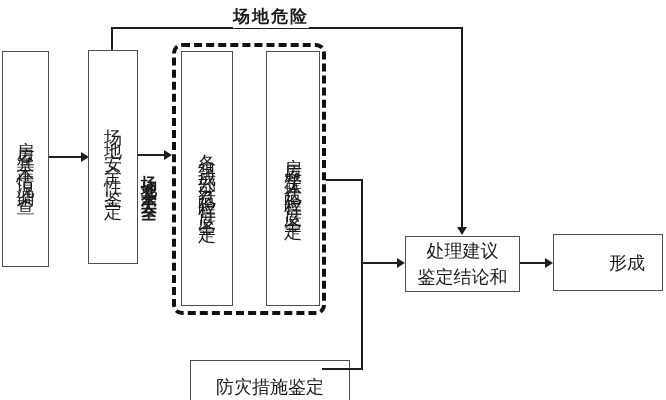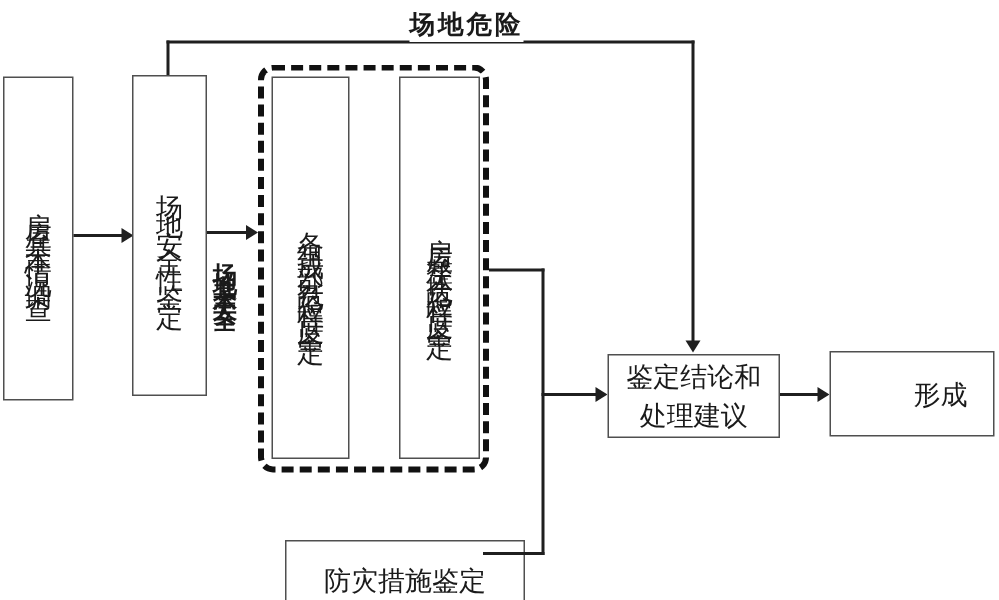--- a/index.html
+++ b/index.html
@@ -60,21 +60,20 @@
   }
   .edge-label {
     position: absolute;
     font-weight: bold;
     background: #ffffff;
   }
   #label-site-danger {
     left: 233px; top: 5px;
     font-size: 17px;
     letter-spacing: 2px;
-    margin-left: 40px;
   }
   #label-site-basic-safety {
     left: 141px; top: 162px;
     writing-mode: vertical-rl;
     text-orientation: upright;
     font-size: 16px;
     letter-spacing: 6px;
     line-height: 1;
   }
 </style>
@@ -111,22 +110,22 @@
   <div class="line" style="left:361px; top:179px; width:2px; height:191px;"></div>
 
   <div class="box htext" style="left:190px; top:343px; width:160px; height:54px;margin-top:17px;">防灾措施鉴定</div>
 
   <div class="line" style="left:322px; top:368px; width:41px; height:2px;"></div>
 
   <div class="line" style="left:361px; top:262px; width:38px; height:2px;"></div>
   <div class="arrowhead-right" style="left:397px; top:258px;"></div>
 
   <div class="box twoline" style="left:405px; top:236px; width:115px; height:56px;">
+    <div>处理建议</div>
     <div>鉴定结论和</div>
-    <div>处理建议</div>
   </div>
 
   <div class="line" style="left:520px; top:262px; width:27px; height:2px;"></div>
   <div class="arrowhead-right" style="left:545px; top:258px;"></div>
 
   <div class="box twoline" style="left:553px; top:234px; width:110px; height:57px;padding-left:38px;">
     <div>形成</div>
   </div>
 
 </div>

